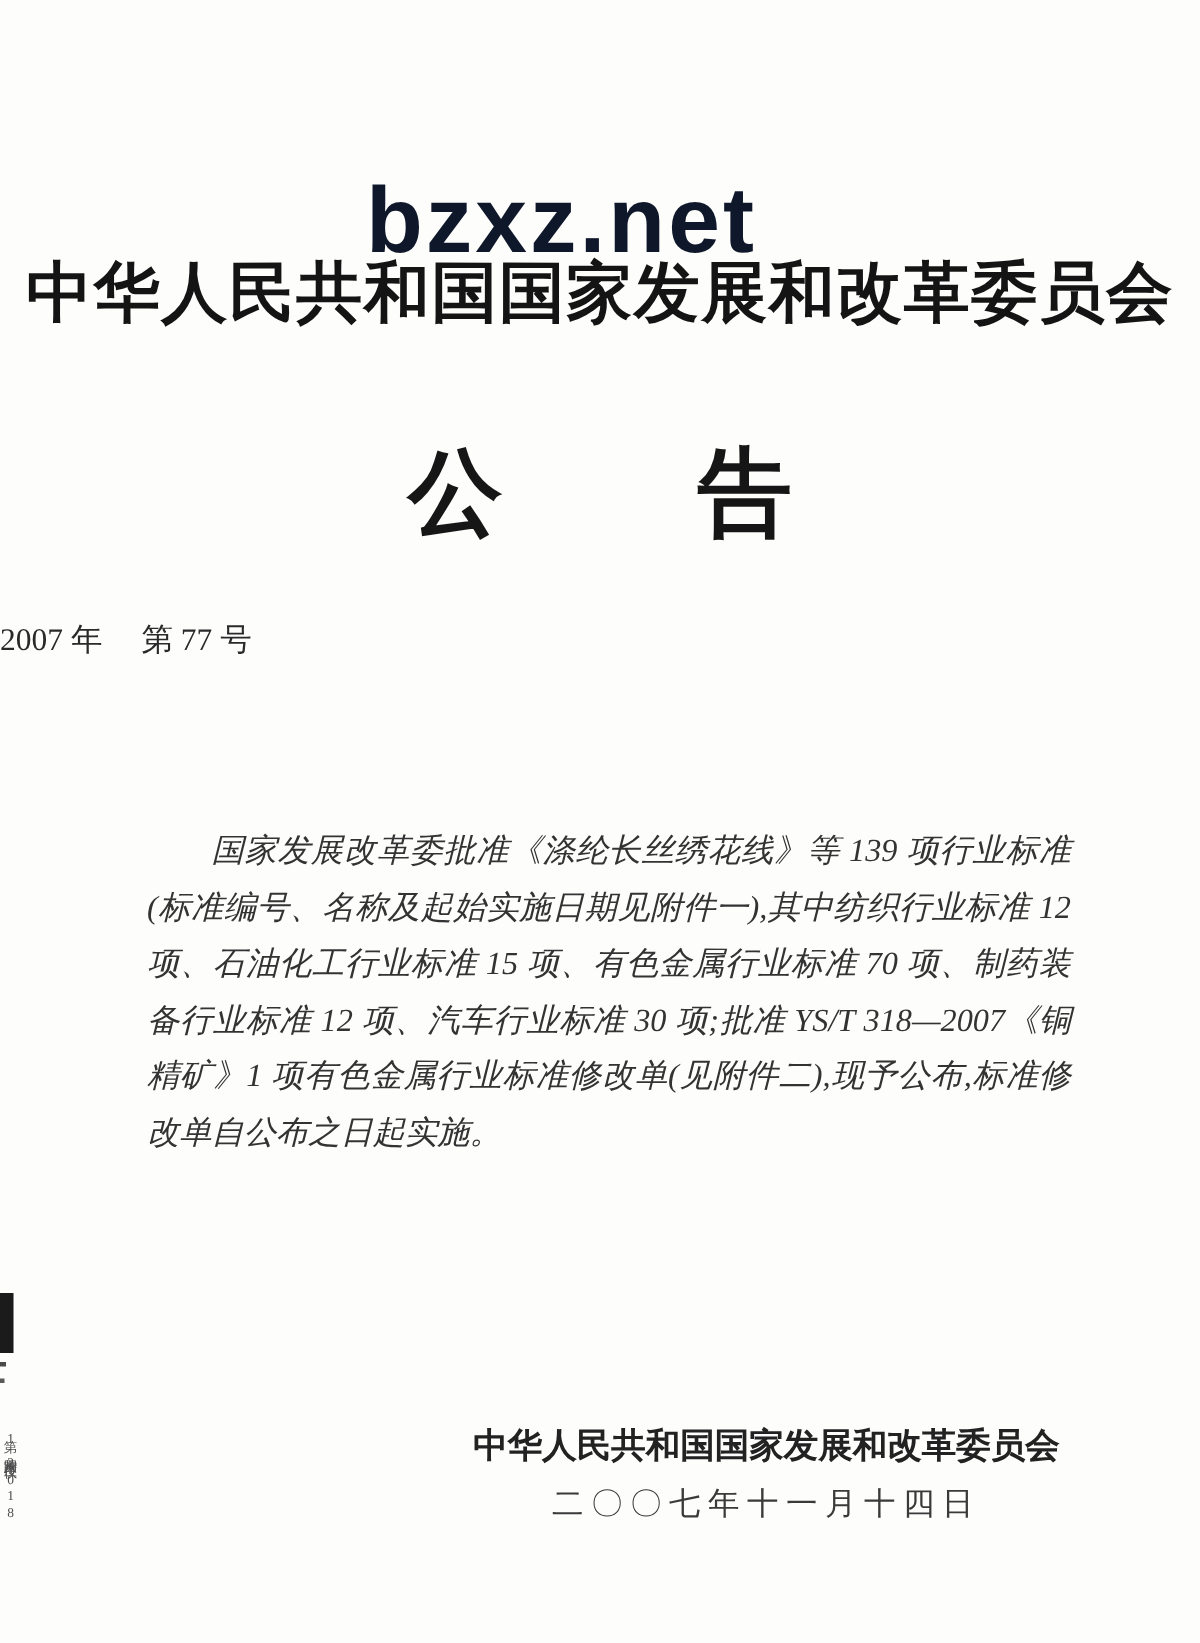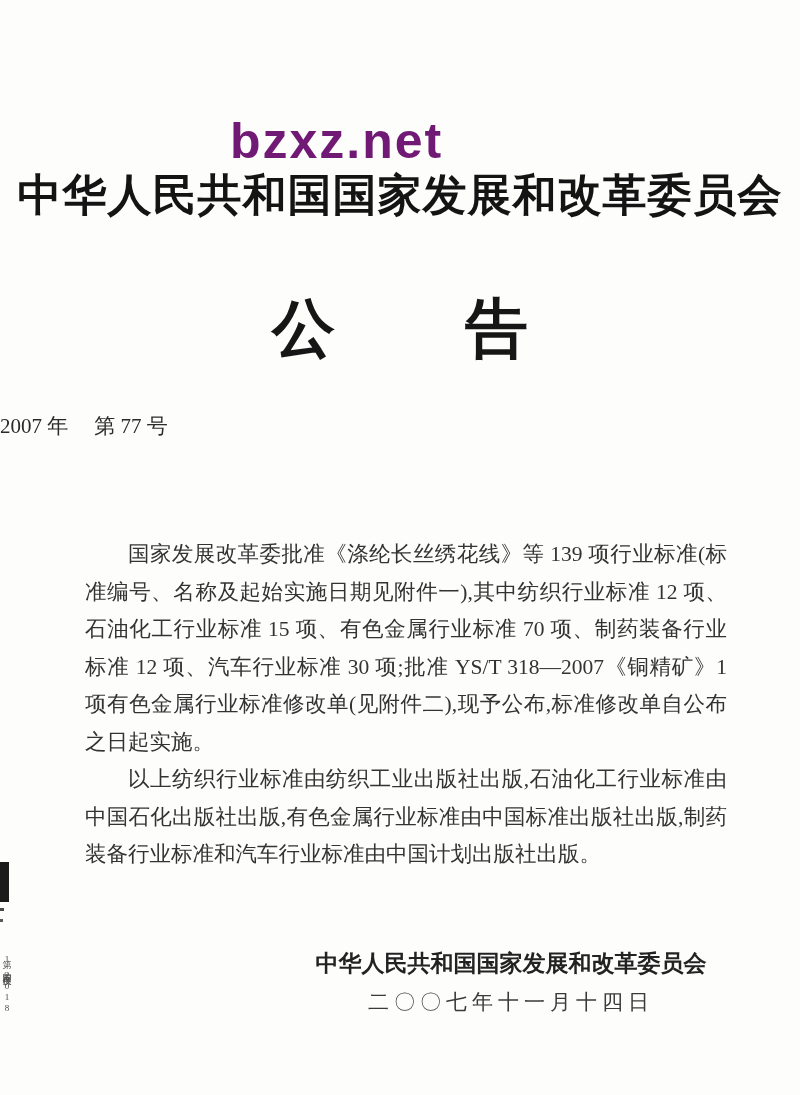--- a/index.html
+++ b/index.html
@@ -14,27 +14,27 @@
     margin: 0 auto;
     background: #fdfdfc;
     overflow: hidden;
     font-family: "Liberation Serif", "DejaVu Serif", serif;
     color: #2e2e2e;
   }
 
   
   .watermark {
     position: absolute;
-    left: 230px;
+    left: 244px;
     top: 112px;
     font-family: "Liberation Sans", "DejaVu Sans", sans-serif;
-    font-size: 50px;
+    font-size: 62px;
     font-weight: bold;
     letter-spacing: 2px;
-    color: #701a75;
+    color: #0f172a;
     z-index: 0;
     user-select: none;
   }
 
   .doc-authority {
     position: absolute;
     top: 166px;
     left: 0;
     width: 100%;
     text-align: center;
@@ -76,22 +76,23 @@
     top: 536px;
     left: 85px;
     width: 642px;
     font-size: 21.5px;
     line-height: 37.5px;
     text-align: justify;
     color: #333333;
     z-index: 1;
   }
   .body-text p {
-    margin: 0;
+    margin: 13px;
     text-indent: 2em;
+    font-style: italic;
   }
 
   .signature-block {
     position: absolute;
     top: 948px;
     left: 211px;
     width: 600px;
     text-align: center;
     z-index: 1;
   }
@@ -159,21 +160,20 @@
     <span>公</span>
     <span>告</span>
   </div>
 
   <div class="issue-line">
     <span>2007 年</span><span class="gap"></span><span>第 77 号</span>
   </div>
 
   <div class="body-text">
     <p>国家发展改革委批准《涤纶长丝绣花线》等 139 项行业标准(标准编号、名称及起始实施日期见附件一),其中纺织行业标准 12 项、石油化工行业标准 15 项、有色金属行业标准 70 项、制药装备行业标准 12 项、汽车行业标准 30 项;批准 YS/T 318—2007《铜精矿》1 项有色金属行业标准修改单(见附件二),现予公布,标准修改单自公布之日起实施。</p>
-    <p>以上纺织行业标准由纺织工业出版社出版,石油化工行业标准由中国石化出版社出版,有色金属行业标准由中国标准出版社出版,制药装备行业标准和汽车行业标准由中国计划出版社出版。</p>
   </div>
 
   <div class="signature-block">
     <div class="signature-authority">中华人民共和国国家发展和改革委员会</div>
     <div class="signature-date">二〇〇七年十一月十四日</div>
   </div>
 
   <div class="spine-block"></div>
   <div class="spine-tick-1"></div>
   <div class="spine-tick-2"></div>

